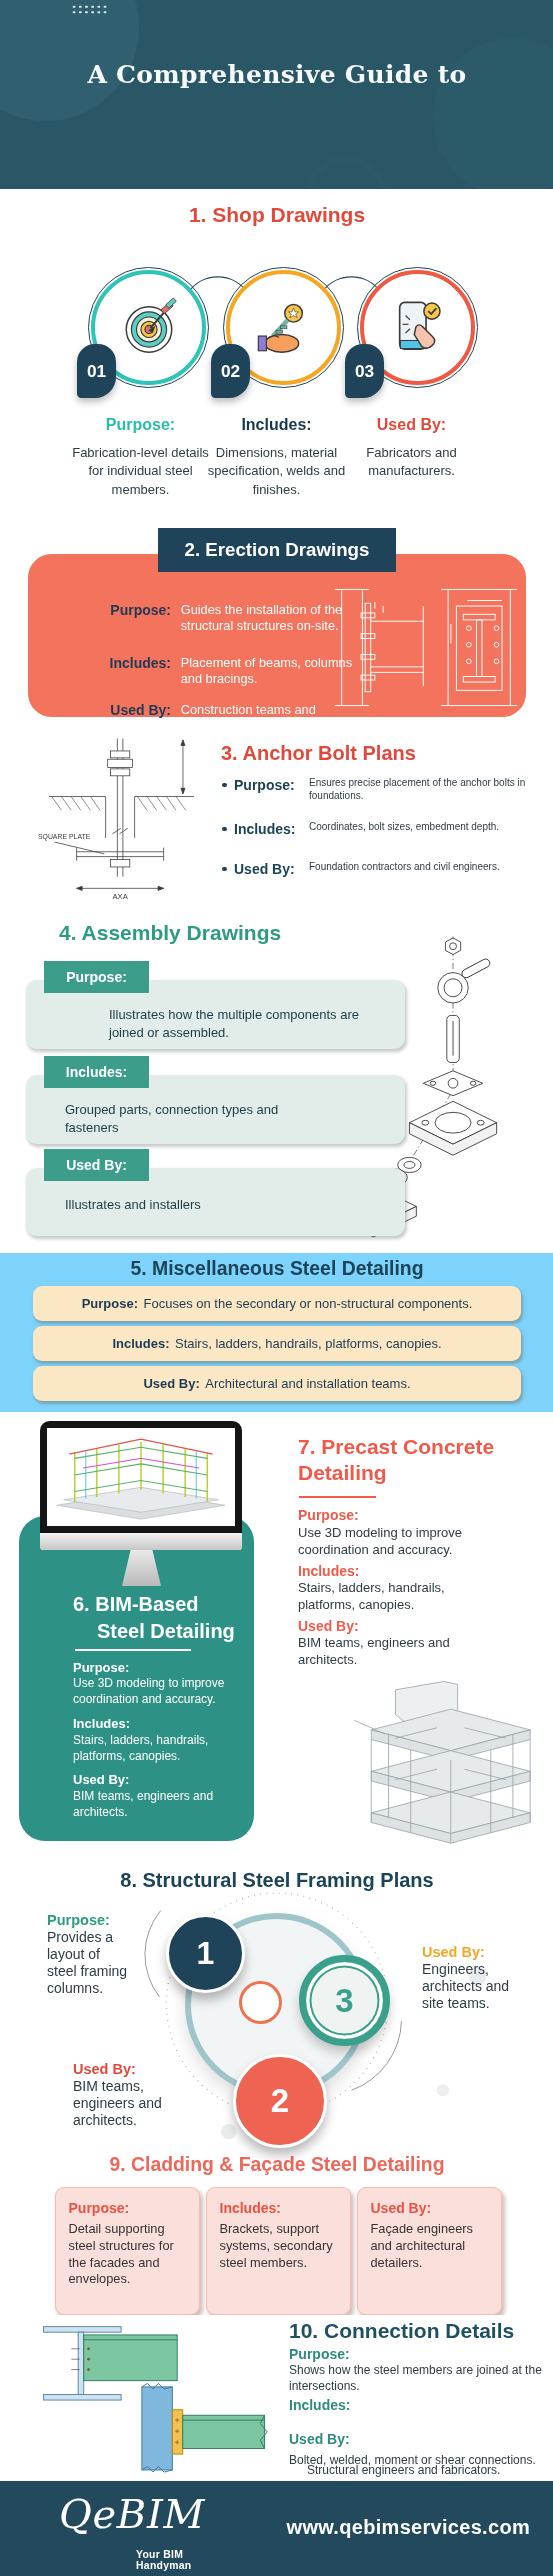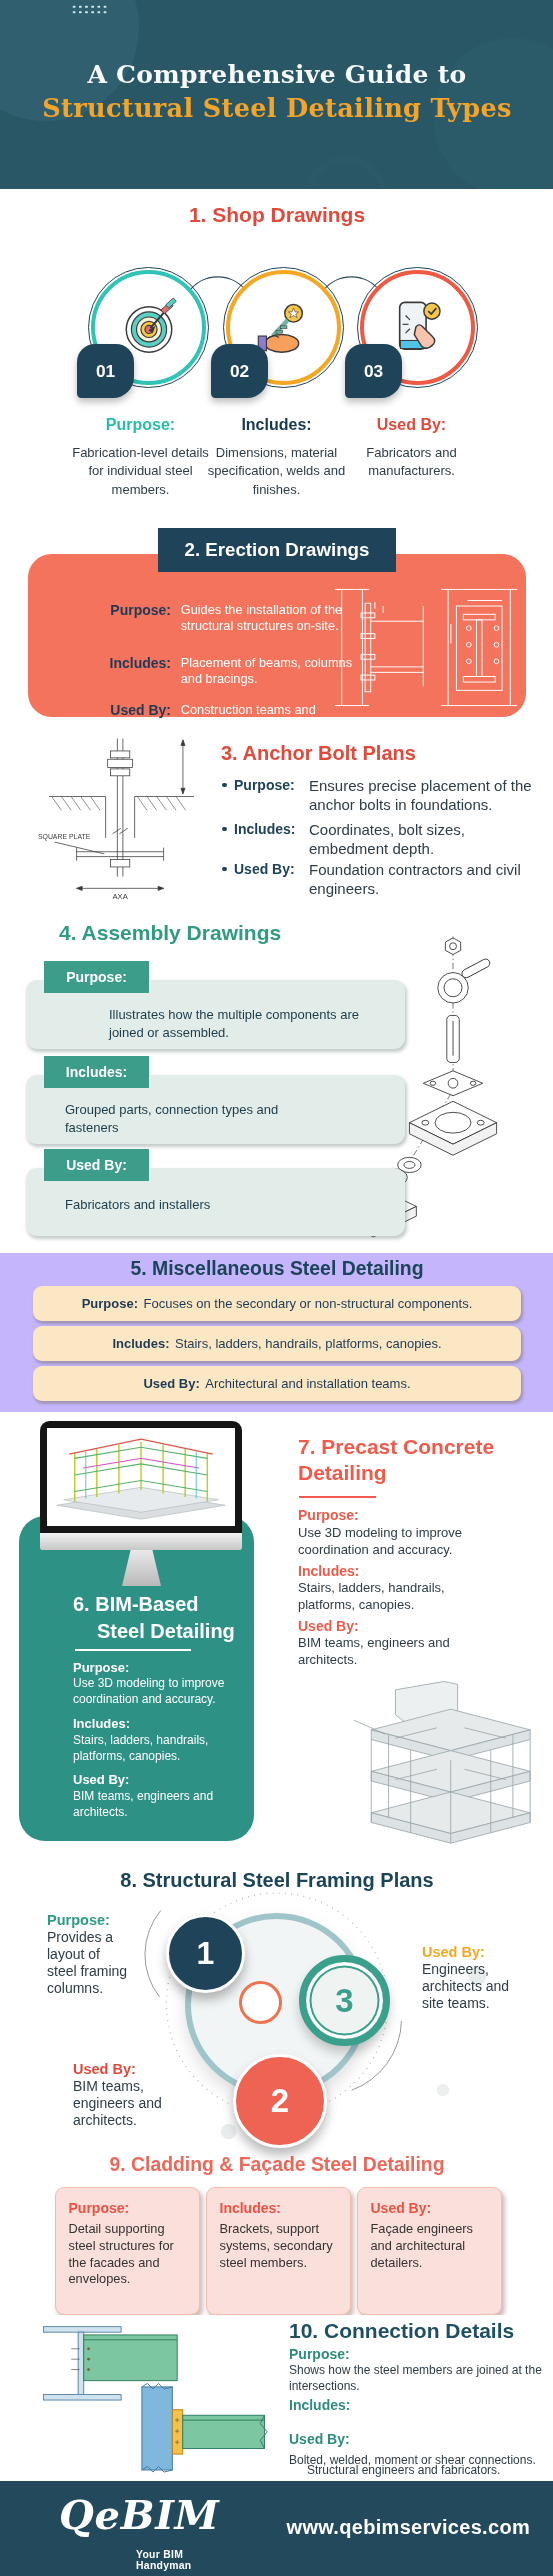--- a/index.html
+++ b/index.html
@@ -22,21 +22,21 @@
              font-weight:bold; font-size:25.6px; color:#F4A428; letter-spacing:0.3px; }
 
   
   .sec1 { height:339px; background:#fff; }
   .sec1-title { left:0; top:14px; width:554px; text-align:center; font-size:21px; font-weight:bold; color:#E2493B; }
   .step-ring { border-radius:50%; width:115px; height:115px; background:#fff; outline:1px solid #1F4459; outline-offset:2.1px;
                display:flex; align-items:center; justify-content:center; top:81px; }
   .ring-teal   { border:4.8px solid #2EC4B6; left:91px; }
   .ring-orange { border:4.8px solid #F5A623; left:226px; }
   .ring-red    { border:4.8px solid #EE5A43; left:360px; }
-  .badge { width:57px; height:54px; background:#1F4459; color:#fff; font-weight:bold; font-size:17.3px;
+  .badge { width:39px; height:54px; background:#1F4459; color:#fff; font-weight:bold; font-size:17.3px;
            display:flex; align-items:center; justify-content:center; top:155px;
            border-radius:18px 18px 21px 4.2px; box-shadow:0 4.2px 7px rgba(0,0,0,.25); }
   .badge1 { left:77px; } .badge2 { left:211px; } .badge3 { left:345px; }
   .s1col { width:143px; text-align:center; }
   .s1col .lbl { font-size:16px; font-weight:bold; margin-bottom:9.7px; }
   .s1col .txt { font-size:13px; line-height:1.42; color:#2E3D46; }
   .c-teal { color:#27BDA8; } .c-navy { color:#16394F; } .c-red { color:#E2493B; }
 
   
   .sec2 { height:192px; background:#fff; }
@@ -47,33 +47,33 @@
   .s2-label { width:105px; text-align:right; font-weight:bold; font-size:14px; color:#1E3A56; flex:none; }
   .s2-text { margin-left:9.7px; width:181px; font-size:12.8px; line-height:1.28; color:#fff; }
 
   
   .sec3 { height:194px; background:#fff; }
   .sec3-title { left:221px; top:22px; font-size:20px; font-weight:bold; color:#E2493B; }
   .s3-row { left:234px; width:311px; display:flex; }
   .s3-row::before { content:""; width:4.8px; height:4.8px; border-radius:50%; background:#1E4356;
                     position:absolute; left:-11.8px; top:5.5px; }
   .s3-label { width:75px; font-weight:bold; font-size:14px; color:#1E4356; flex:none; }
-  .s3-text { width:228px; font-size:15px; line-height:1.25; color:#2E3D46; }
+  .s3-text { width:228px; font-size:10px; line-height:1.25; color:#2E3D46; }
 
   
   .sec4 { height:339px; background:#fff; }
   .sec4-title { left:59px; top:7px; font-size:21px; font-weight:bold; color:#2F9B82; }
   .s4-tag { width:105px; height:32px; background:#3C9D8B; color:#fff; font-size:14px; font-weight:bold;
             display:flex; align-items:center; justify-content:center; left:44px; z-index:2; }
   .s4-box { left:26px; width:379px; background:#E2ECE8; border-radius:11px;
             box-shadow:1.4px 2.8px 3.5px rgba(90,110,105,.35); z-index:1; }
   .s4-box .txt { font-size:13px; line-height:1.35; color:#1C3C4A; }
 
   
-  .sec5 { height:159px; background:#c4b5fd; }
+  .sec5 { height:159px; background:#7dd3fc; }
   .sec5-title { left:0; top:4.2px; width:554px; text-align:center; font-size:19.4px; font-weight:bold; color:#1C4458; }
   .s5-bar { left:33px; width:488px; height:35px; background:#FBE7C4; border-radius:9px;
             box-shadow:1.4px 2.8px 2.8px rgba(120,110,90,.45); display:flex; align-items:center; justify-content:center;
             font-size:13px; color:#1E3A56; }
   .s5-bar b { margin-right:5.5px; }
 
   
   .sec67 { height:450px; background:#fff; }
   .panel6 { left:19.4px; top:104px; width:235px; height:325px; background:#2D9285; border-radius:26px; }
   .monitor-bezel { left:40px; top:9px; width:202px; height:112px; background:#151515; border-radius:9.7px 9.7px 0 0; padding:7px; z-index:3; }
@@ -118,39 +118,38 @@
 
   
   .sec10 { height:166px; background:#fff; }
   .sec10-title { left:289px; top:4.2px; font-size:21px; font-weight:bold; color:#1F4F63; }
   .s10-label { left:289px; color:#2E8C7E; font-size:14px; font-weight:bold; }
   .s10-text  { left:289px; width:259px; color:#2E3D46; font-size:12px; line-height:1.3; }
 
   
   .footer { height:95px; background:#234A5C; }
   .logo { left:59px; top:9.7px; color:#fff; font-family:"DejaVu Serif",serif; }
-  .logo-text { font-size:40px; font-weight:bold; font-style:italic; letter-spacing:0.7px;text-align:center; }
+  .logo-text { font-size:40px; font-weight:normal; font-style:italic; letter-spacing:0.7px;text-align:center; }
   .logo-tag { position:absolute; left:77px; top:58px; font-family:"Liberation Sans",sans-serif;
               font-size:10.4px; font-weight:bold; letter-spacing:0.3px; }
   .footer-url { right:24px; top:35px; color:#fff; font-size:20px; font-weight:bold; letter-spacing:0.3px; }
 
   svg text { font-family:"Liberation Sans",sans-serif; }
 </style>
 </head>
 <body>
 
 <div id="page">
 
   <section class="hero">
     <div class="abs hero-circle1"></div>
     <div class="abs hero-circle2"></div>
     <div class="abs hero-circle3"></div>
     <div class="abs dots"></div>
     <div class="abs hero-t1">A Comprehensive Guide to</div>
-    <div class="abs hero-t2">Structural Steel Detailing Types</div>
   </section>
 
   <section class="sec1">
     <div class="abs sec1-title">1. Shop Drawings</div>
 
     <svg class="abs" style="left:0;top:42px;" width="554" height="62" viewBox="0 0 800 90">
       <path d="M 272 88 A 52 52 0 0 1 356 88" fill="none" stroke="#2B4A57" stroke-width="1.6"></path>
       <path d="M 466 88 A 52 52 0 0 1 550 88" fill="none" stroke="#2B4A57" stroke-width="1.6"></path>
       <circle cx="272" cy="88" r="3" fill="#2B4A57"></circle>
         <circle cx="356" cy="88" r="3" fill="#2B4A57"></circle>
@@ -358,21 +357,21 @@
     <div class="abs s4-tag" style="top:47px;">Purpose:</div>
     <div class="abs s4-box" style="top:66px;height:69px;padding:26px 21px 0 39px;">
       <div class="txt" style="width:284px;margin-left:44px;">Illustrates how the multiple components are joined or assembled.</div>
     </div>
     <div class="abs s4-tag" style="top:142px;">Includes:</div>
     <div class="abs s4-box" style="top:161px;height:69px;padding:26px 21px 0 39px;">
       <div class="txt" style="width:228px;">Grouped parts, connection types and fasteners</div>
     </div>
     <div class="abs s4-tag" style="top:235px;">Used By:</div>
     <div class="abs s4-box" style="top:254px;height:68px;padding:28px 21px 0 39px;">
-      <div class="txt" style="width:284px;">Fabricators and installers</div>
+      <div class="txt" style="width:284px;">Illustrates and installers</div>
     </div>
   </section>
 
   <section class="sec5">
     <div class="abs sec5-title">5. Miscellaneous Steel Detailing</div>
     <div class="abs s5-bar" style="top:33px;">
       <b>Purpose:</b>
       <span>Focuses on the secondary or non-structural components.</span>
     </div>
     <div class="abs s5-bar" style="top:73px;">

